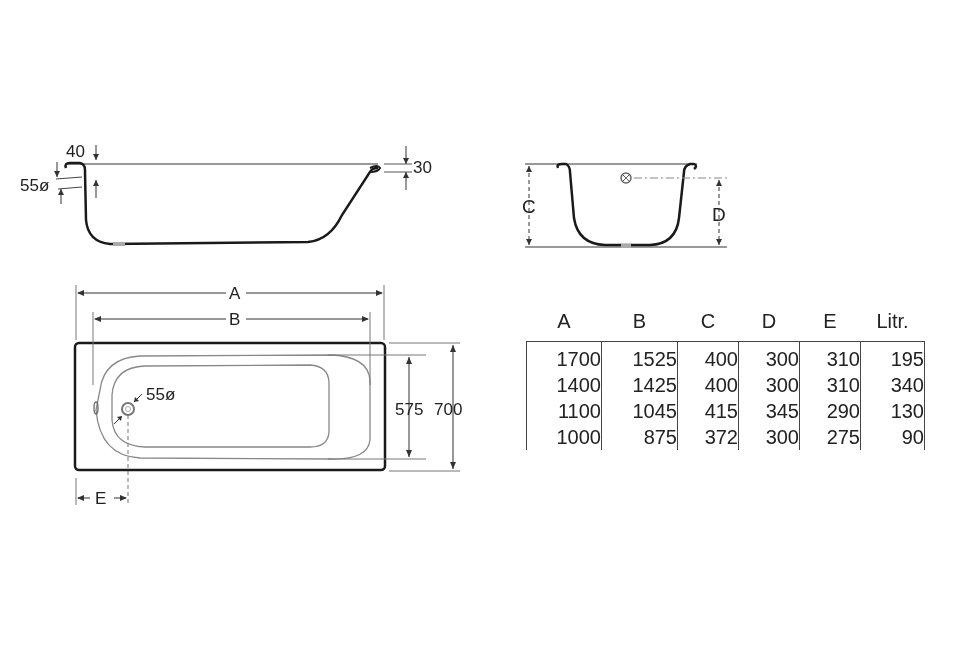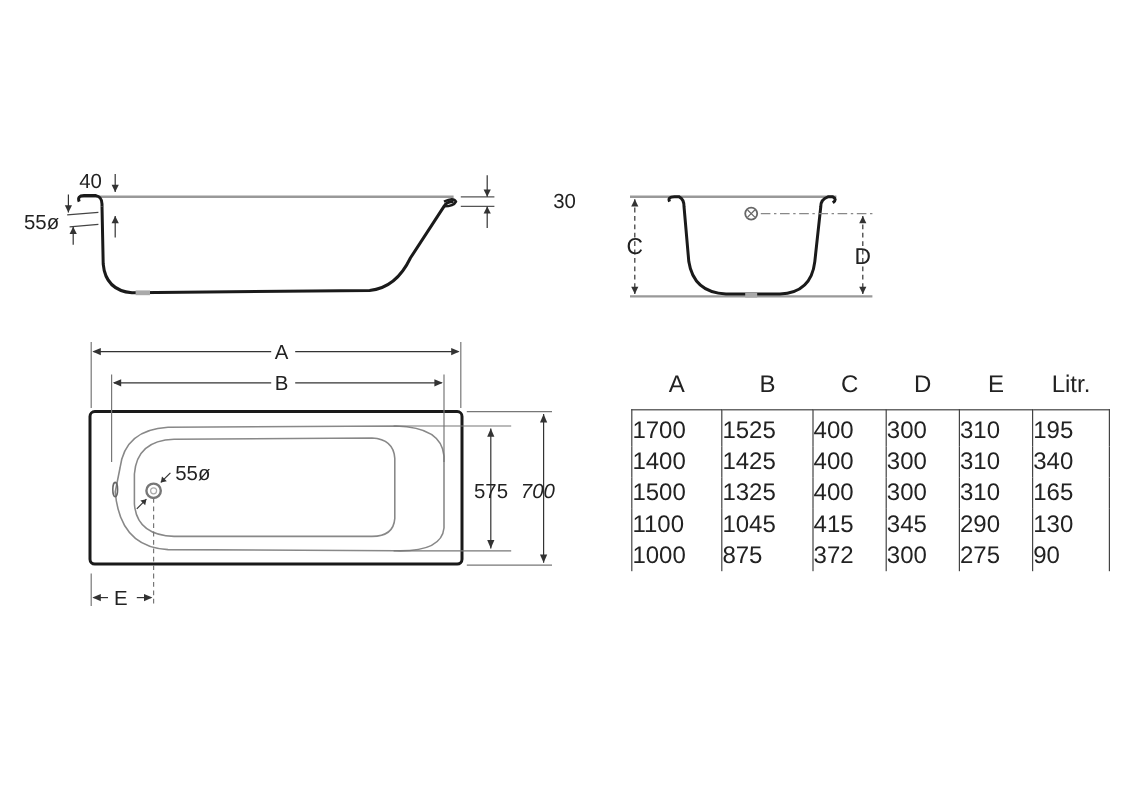--- a/index.html
+++ b/index.html
@@ -5,21 +5,21 @@
     html, body { margin: 0; padding: 0; background: #ffffff; }
     body { width: 953px; height: 668px; position: relative; overflow: hidden;
            font-family: "Liberation Sans", sans-serif; color: #222; }
     svg.drawing { position: absolute; left: 0; top: 0; }
     .lbl { position: absolute; font-family: "Liberation Sans", sans-serif;
            font-size: 17px; color: #222; line-height: 1; white-space: nowrap; }
     .lbl-big { font-size: 19px; }
     table.spec { position: absolute; left: 526px; top: 310px; border-collapse: collapse;
                  font-family: "Liberation Sans", sans-serif; font-size: 20px; color: #222; }
     table.spec th { font-weight: normal; padding: 0 0 8px 0; height: 22px; text-align: center; }
-    table.spec td { padding: 0; height: 26px; line-height: 26px; text-align: left;
+    table.spec td { padding: 0; height: 26px; line-height: 26px; text-align: right;
                     border-left: 1.5px solid #444; border-right: 1.5px solid #444; margin-top: 24px; }
     table.spec tbody tr:first-child td { border-top: 1.5px solid #444; padding-top: 4px; }
     table.spec col.c0 { width: 75px; } table.spec col.c1 { width: 76px; }
     table.spec col.c2 { width: 61px; } table.spec col.c3 { width: 61px; }
     table.spec col.c4 { width: 61px; } table.spec col.c5 { width: 64px; }
   </style>
 </head>
 <body>
 
 <svg class="drawing" width="953" height="668" viewBox="0 0 953 668">
@@ -122,29 +122,29 @@
     <line x1="76" y1="478" x2="76" y2="505" stroke="#777" stroke-width="1"></line>
     <line x1="78" y1="498" x2="90" y2="498" stroke="#333" stroke-width="1"></line>
     <path d="M84 495 L77 498 L84 501 Z" fill="#333" stroke="none"></path>
     <line x1="114" y1="498" x2="126" y2="498" stroke="#333" stroke-width="1"></line>
     <path d="M120 495 L127 498 L120 501 Z" fill="#333" stroke="none"></path>
   </g>
 </svg>
 
 <span class="lbl" style="left:66px; top:143px;">40</span>
 <span class="lbl" style="left:20px; top:177px;">55ø</span>
-<span class="lbl" style="left:413px; top:159px;margin-left:48px;">30</span>
+<span class="lbl" style="left:413px; top:159px;">30</span>
 
 <span class="lbl lbl-big" style="left:522px; top:197px;">C</span>
 <span class="lbl lbl-big" style="left:712px; top:205px;">D</span>
 
 <span class="lbl" style="left:229px; top:285px;">A</span>
 <span class="lbl" style="left:229px; top:311px;">B</span>
 <span class="lbl" style="left:395px; top:401px;">575</span>
-<span class="lbl" style="left:434px; top:401px;font-style:italic;">700</span>
+<span class="lbl" style="left:434px; top:401px;">700</span>
 <span class="lbl" style="left:146px; top:386px;">55ø</span>
 <span class="lbl" style="left:95px; top:490px;">E</span>
 
 <table class="spec">
   <colgroup>
     <col class="c0">
       <col class="c1">
       <col class="c2">
       <col class="c3">
       <col class="c4">
@@ -171,28 +171,20 @@
     </tr>
     <tr>
       <td>1400</td>
       <td>1425</td>
       <td>400</td>
       <td>300</td>
       <td>310</td>
       <td>340</td>
     </tr>
     <tr>
-      <td>1500</td>
-      <td>1325</td>
-      <td>400</td>
-      <td>300</td>
-      <td>310</td>
-      <td>165</td>
-    </tr>
-    <tr>
       <td>1100</td>
       <td>1045</td>
       <td>415</td>
       <td>345</td>
       <td>290</td>
       <td>130</td>
     </tr>
     <tr>
       <td>1000</td>
       <td>875</td>

